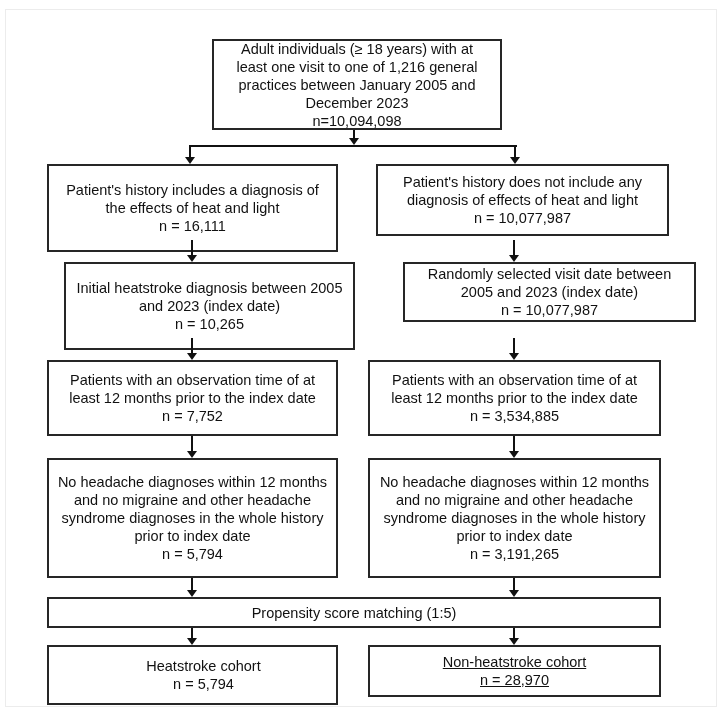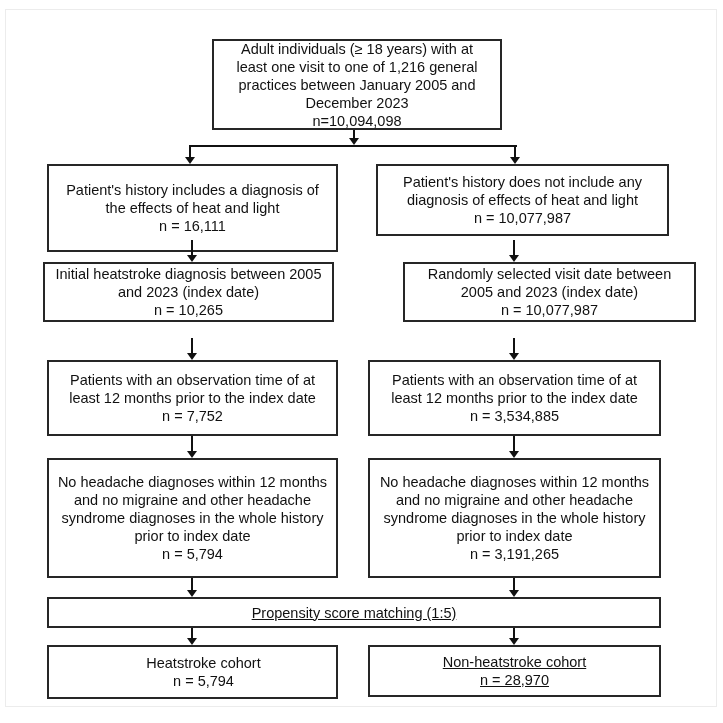--- a/index.html
+++ b/index.html
@@ -93,21 +93,21 @@
 
   <div class="arrow" style="left:192px; top:240px; height:22px;">
       <i class="stem"></i>
       <i class="head"></i>
     </div>
   <div class="arrow" style="left:514px; top:240px; height:22px;">
       <i class="stem"></i>
       <i class="head"></i>
     </div>
 
-  <div class="fbox" style="left:43px; top:262px; width:291px; height:60px;">Initial heatstroke diagnosis between 2005
+  <div class="fbox" style="left:64px; top:262px; width:291px; height:88px;">Initial heatstroke diagnosis between 2005
 and 2023 (index date)
 n = 10,265</div>
   <div class="fbox" style="left:368px; top:262px; width:293px; height:60px;margin-left:35px;">Randomly selected visit date between
 2005 and 2023 (index date)
 n = 10,077,987</div>
 
   <div class="arrow" style="left:192px; top:338px; height:22px;">
       <i class="stem"></i>
       <i class="head"></i>
     </div>
@@ -145,29 +145,29 @@
 
   <div class="arrow" style="left:192px; top:578px; height:19px;">
       <i class="stem"></i>
       <i class="head"></i>
     </div>
   <div class="arrow" style="left:514px; top:578px; height:19px;">
       <i class="stem"></i>
       <i class="head"></i>
     </div>
 
-  <div class="fbox" style="left:47px; top:597px; width:614px; height:31px;text-decoration:underline;">Propensity score matching (1:5)</div>
+  <div class="fbox" style="left:47px; top:597px; width:614px; height:31px;">Propensity score matching (1:5)</div>
 
   <div class="arrow" style="left:192px; top:628px; height:17px;">
       <i class="stem"></i>
       <i class="head"></i>
     </div>
   <div class="arrow" style="left:514px; top:628px; height:17px;">
       <i class="stem"></i>
       <i class="head"></i>
     </div>
 
-  <div class="fbox" style="left:47px; top:645px; width:291px; height:54px;padding-left:28px;">Heatstroke cohort
+  <div class="fbox" style="left:47px; top:645px; width:291px; height:60px;padding-left:28px;">Heatstroke cohort
 n = 5,794</div>
   <div class="fbox" style="left:368px; top:645px; width:293px; height:52px;text-decoration:underline;">Non-heatstroke cohort
 n = 28,970</div>
 
 </div>
 
 </body></html>

